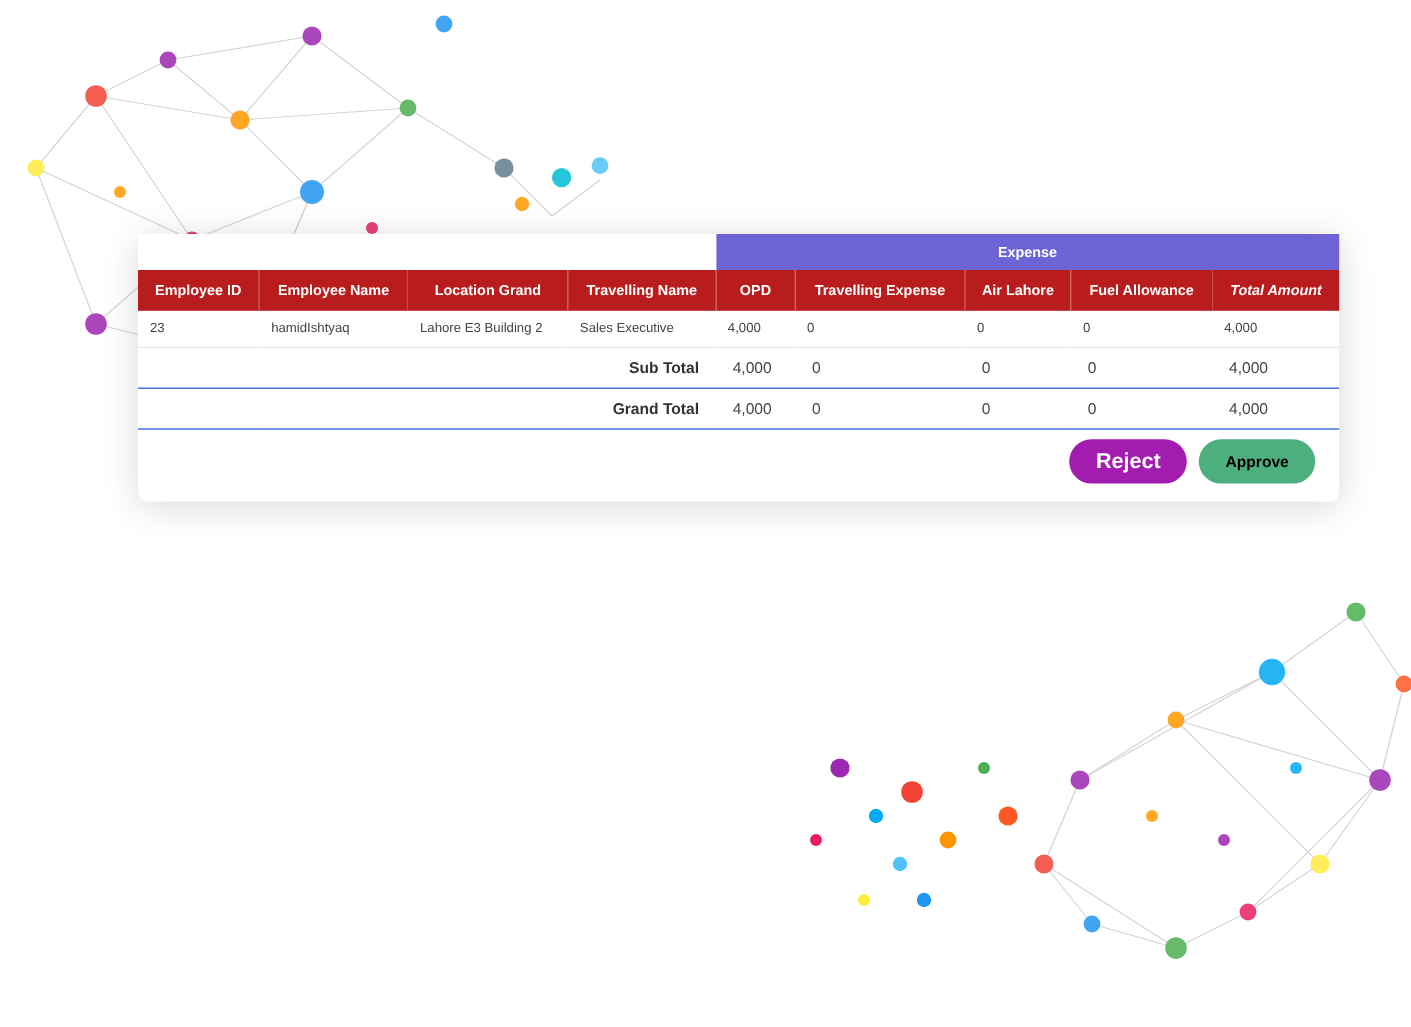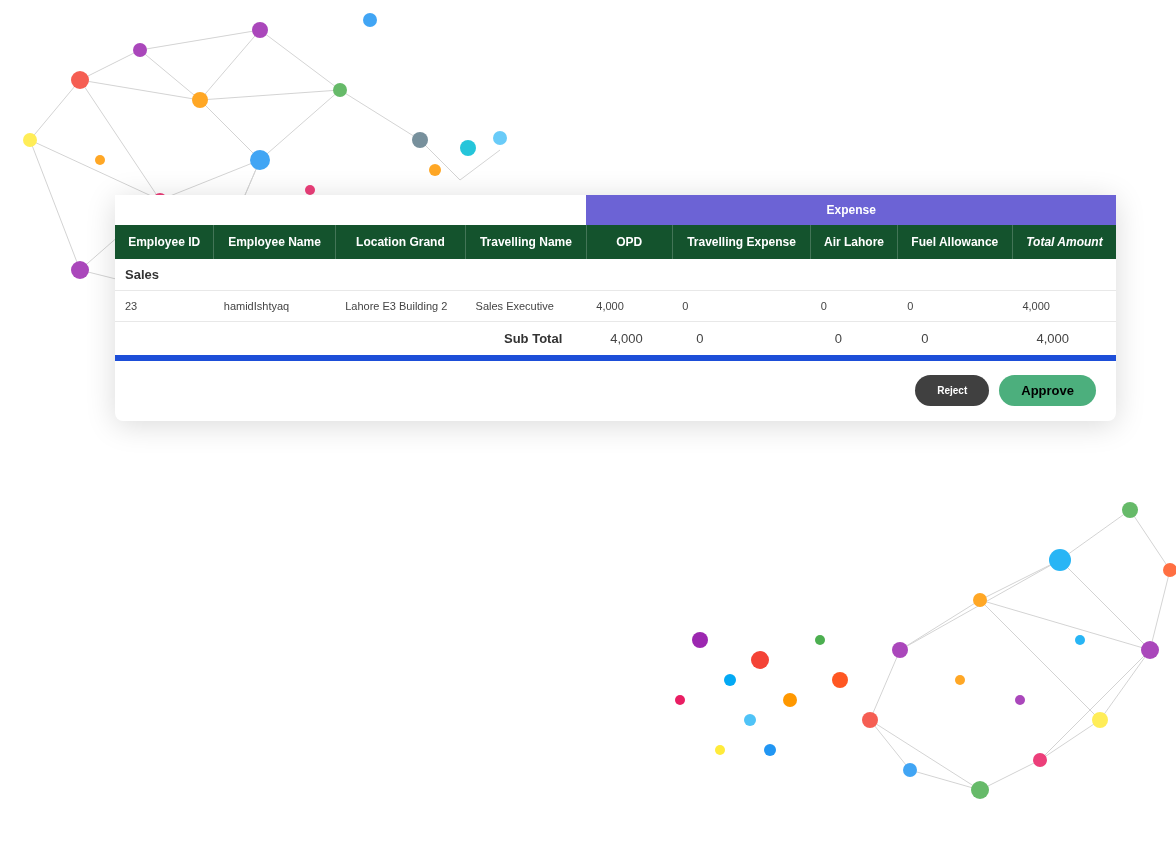--- a/index.html
+++ b/index.html
@@ -52,21 +52,21 @@
       font-size: 12px;
       margin-left: 16px;
     }
     .header-row-1 th.empty {
       background: #ffffff;
       border: none;
     }
 
     
     .header-row-2 th {
-      background: #14532d;
+      background: #b91c1c;
       color: #ffffff;
       padding: 10px 10px;
       font-weight: 600;
       font-size: 12px;
       border-right: 1px solid rgba(255,255,255,0.2);
     }
     .header-row-2 th:last-child {
       border-right: none;
       font-style: italic;
     }
@@ -84,23 +84,23 @@
     .data-row td {
       padding: 9px 10px;
       color: #444;
       font-size: 11px;
       border-bottom: 1px solid #e8e8e8;
     }
 
     
     .subtotal-row td,
     .grandtotal-row td {
-      padding: 9px 24px;
-      font-size: 13px;
-      border-bottom: 6px solid #1d4ed8;
+      padding: 9px 14px;
+      font-size: 13px;
+      border-bottom: 1px solid #1d4ed8;
     }
     .subtotal-row td.label,
     .grandtotal-row td.label {
       font-weight: bold;
       text-align: right;
       color: #333;
     }
     .subtotal-row td,
     .grandtotal-row td {
       color: #444;
@@ -109,26 +109,26 @@
     
     .buttons-area {
       position: absolute;
       bottom: 15px;
       right: 20px;
       display: flex;
       gap: 10px;
     }
 
     .btn-reject {
-      background: #404040;
+      background: #a21caf;
       color: #fff;
       border: none;
       border-radius: 20px;
       padding: 8px 22px;
-      font-size: 10px;
+      font-size: 18px;
       font-weight: 600;
       cursor: pointer;
     }
 
     .btn-approve {
       background: #4caf7d;
       color: #000000;
       border: none;
       border-radius: 20px;
       padding: 8px 22px;
@@ -252,42 +252,47 @@
         <th>Travelling Name</th>
         <th>OPD</th>
         <th>Travelling Expense</th>
         <th>Air Lahore</th>
         <th>Fuel Allowance</th>
         <th>Total Amount</th>
       </tr>
     </thead>
     <tbody id="table-body">
 
-    <tr class="group-label">
-          <td colspan="9">Sales</td>
-        </tr>
         <tr class="data-row">
           <td>23</td>
           <td>hamidIshtyaq</td>
           <td>Lahore E3 Building 2</td>
           <td>Sales Executive</td>
           <td>4,000</td>
           <td>0</td>
           <td>0</td>
           <td>0</td>
           <td>4,000</td>
         </tr>
         <tr class="subtotal-row">
           <td colspan="4" class="label">Sub Total</td>
           <td>4,000</td>
           <td>0</td>
           <td>0</td>
           <td>0</td>
           <td>4,000</td>
         </tr>
+        <tr class="grandtotal-row">
+          <td colspan="4" class="label">Grand Total</td>
+          <td>4,000</td>
+          <td>0</td>
+          <td>0</td>
+          <td>0</td>
+          <td>4,000</td>
+        </tr>
       </tbody>
   </table>
 
   <div class="buttons-area">
     <button class="btn-reject">Reject</button>
     <button class="btn-approve">Approve</button>
   </div>
 </div>
 
 </body></html>

